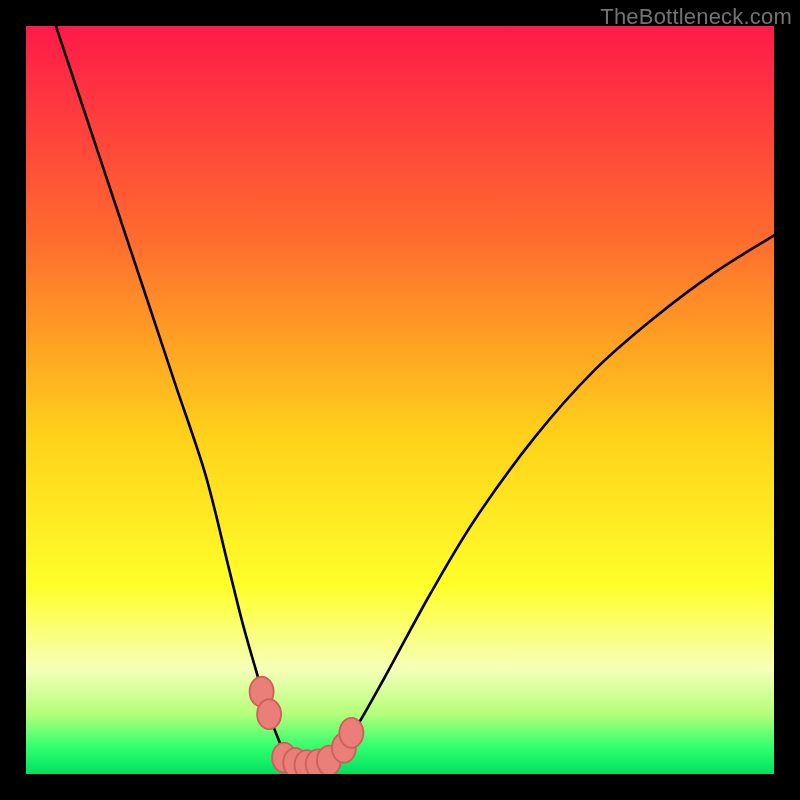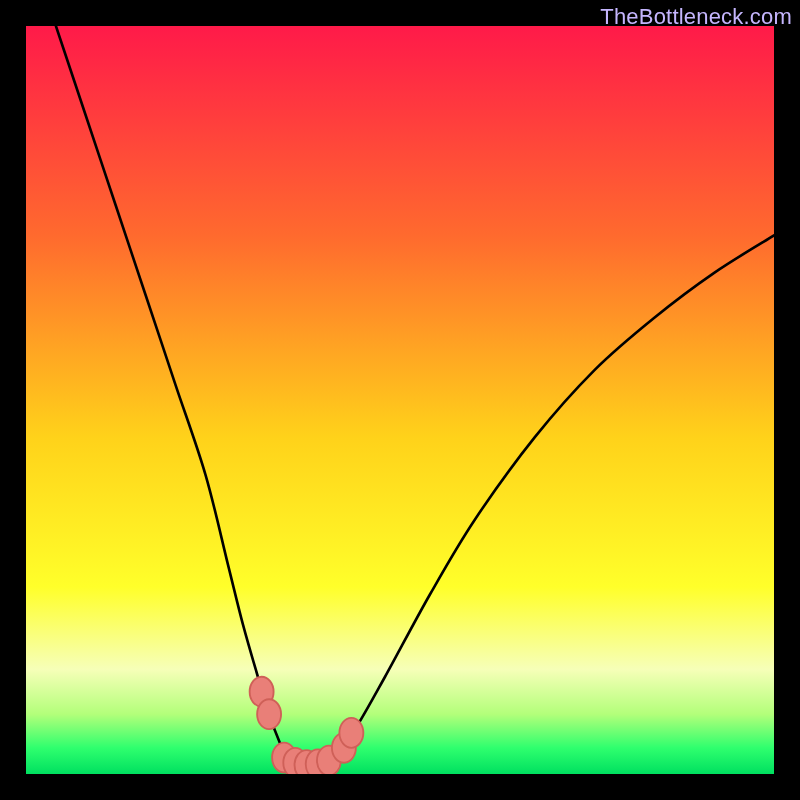--- a/index.html
+++ b/index.html
@@ -25,21 +25,21 @@
     overflow: hidden;
   }
   .gradient {
     position: absolute;
     inset: 0;
   }
   .watermark {
     position: absolute;
     top: 4px;
     right: 8px;
-    color: #c4b5fd;
+    color: #737373;
     font-size: 22px;
     font-weight: 500;
     letter-spacing: 0.2px;
     user-select: none;
   }
   svg.curve {
     position: absolute;
     inset: 0;
   }
 </style>

